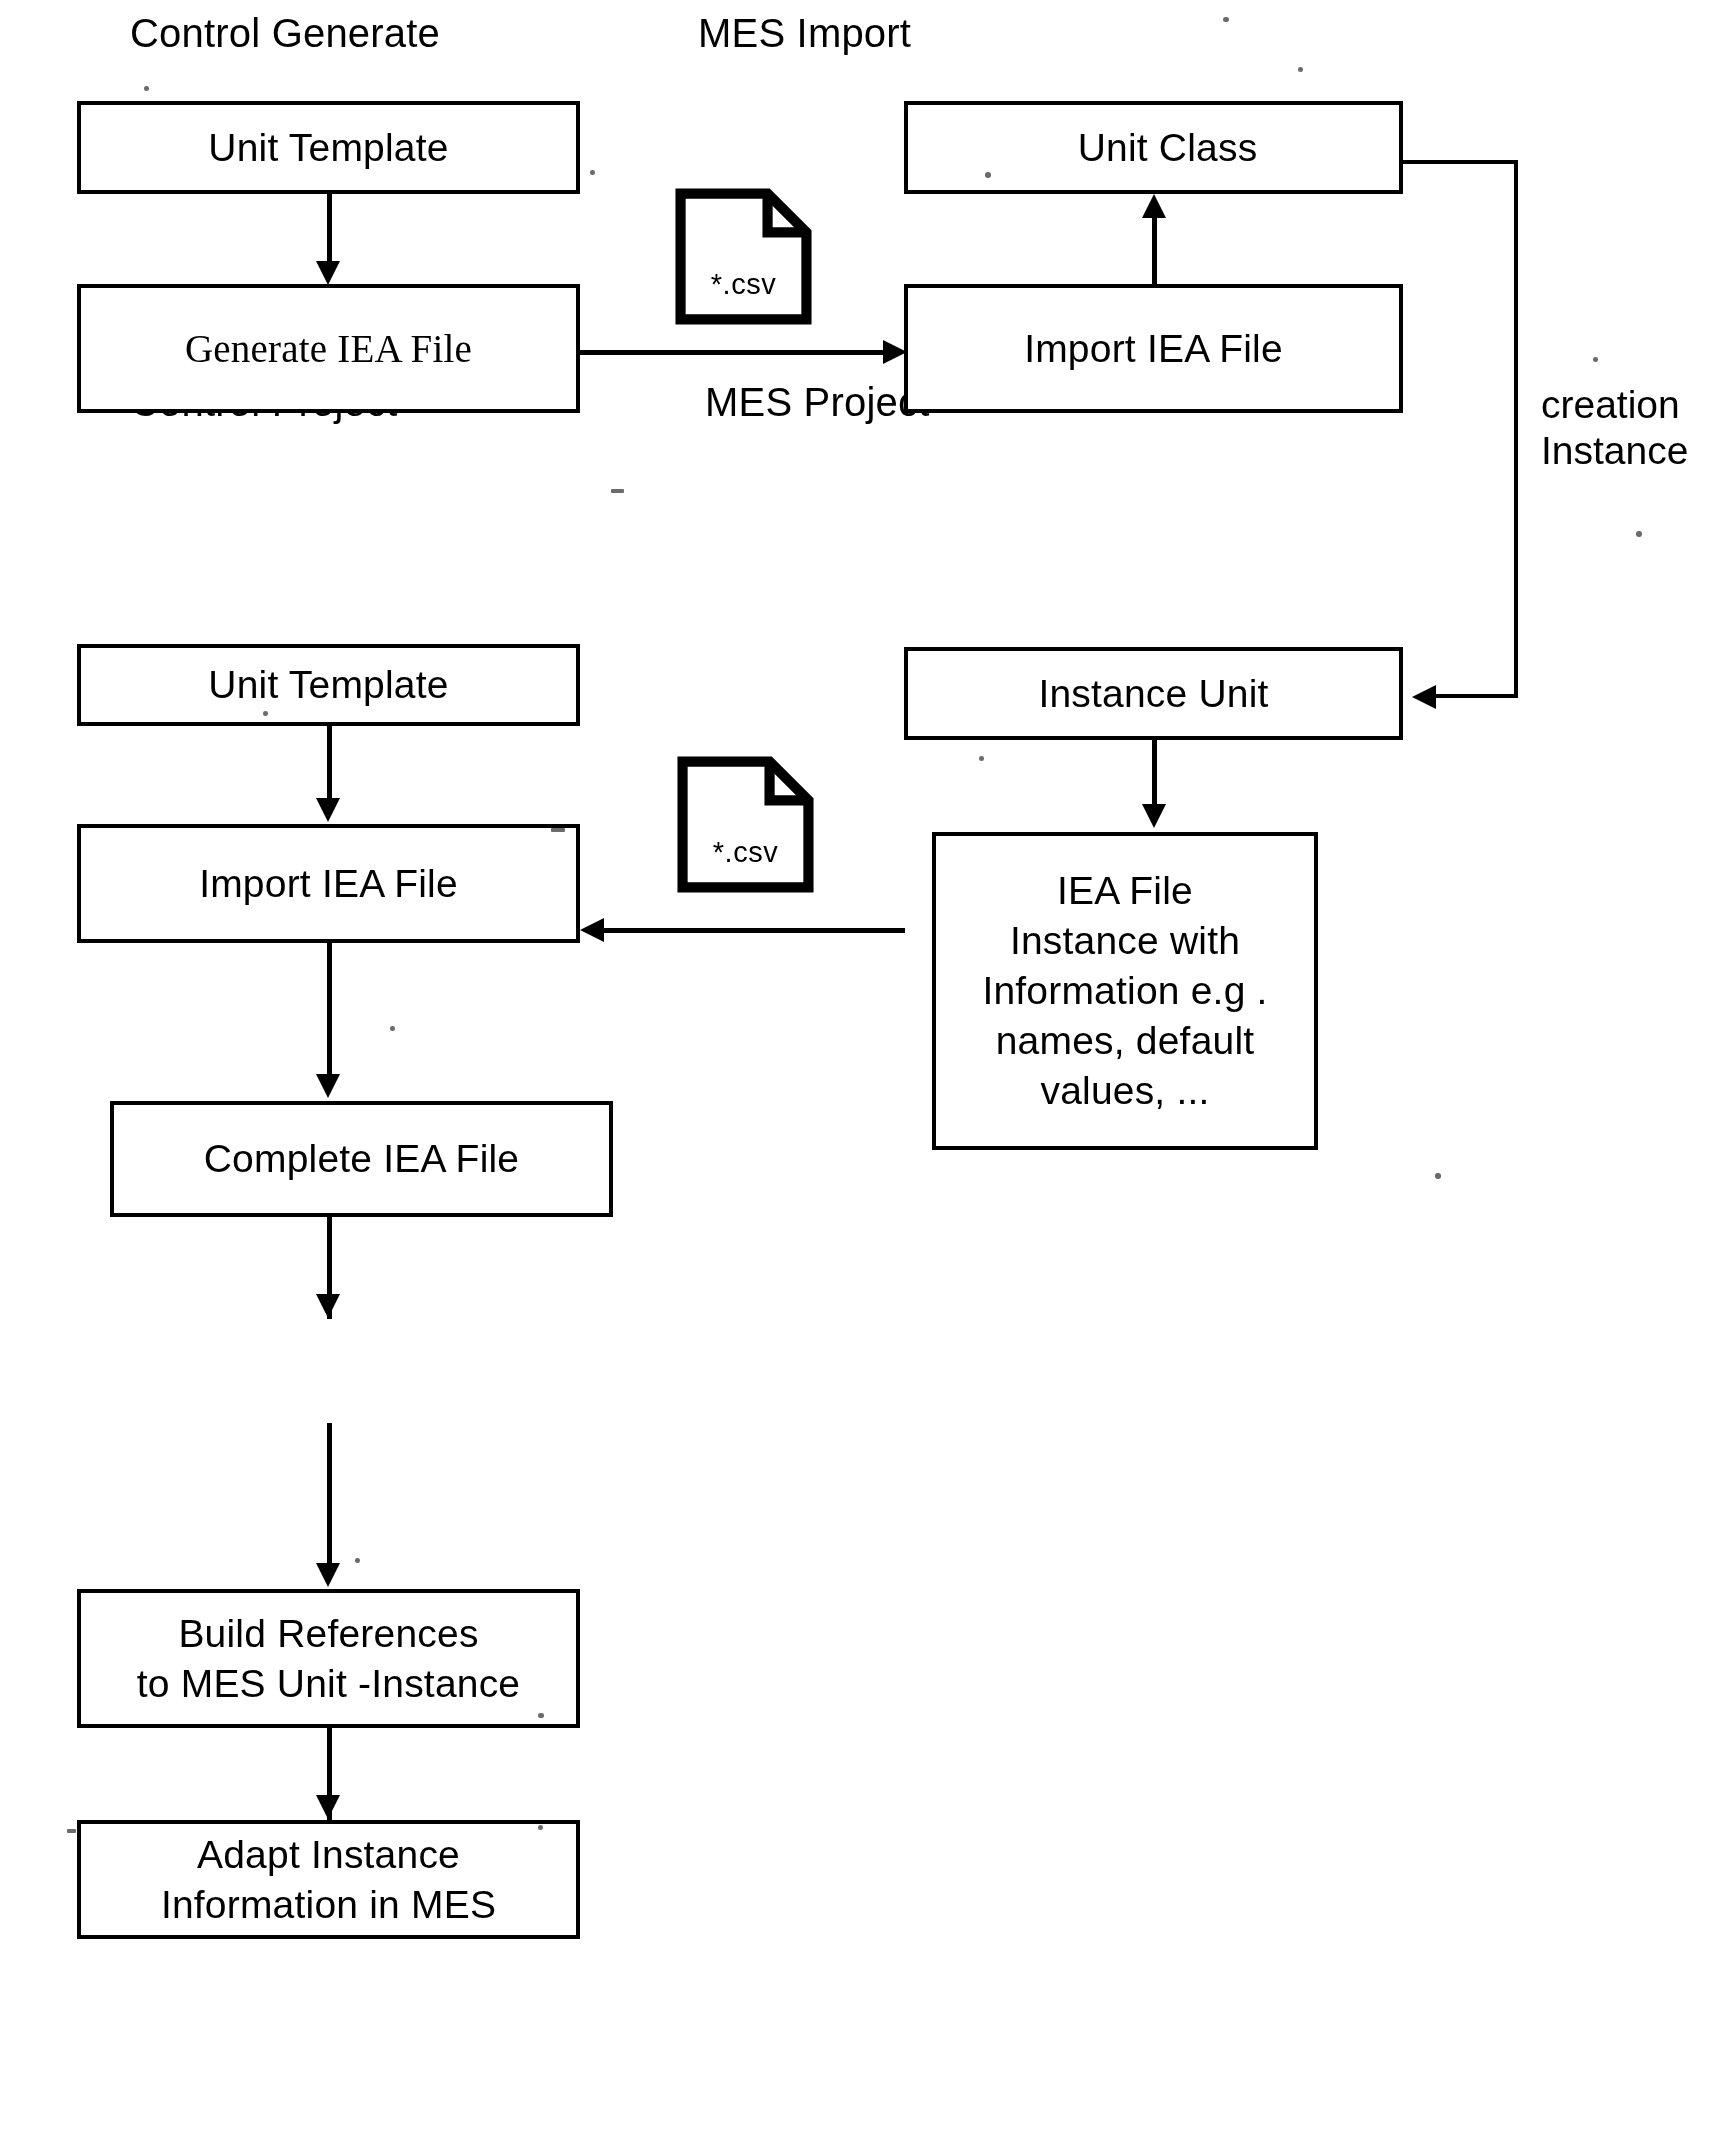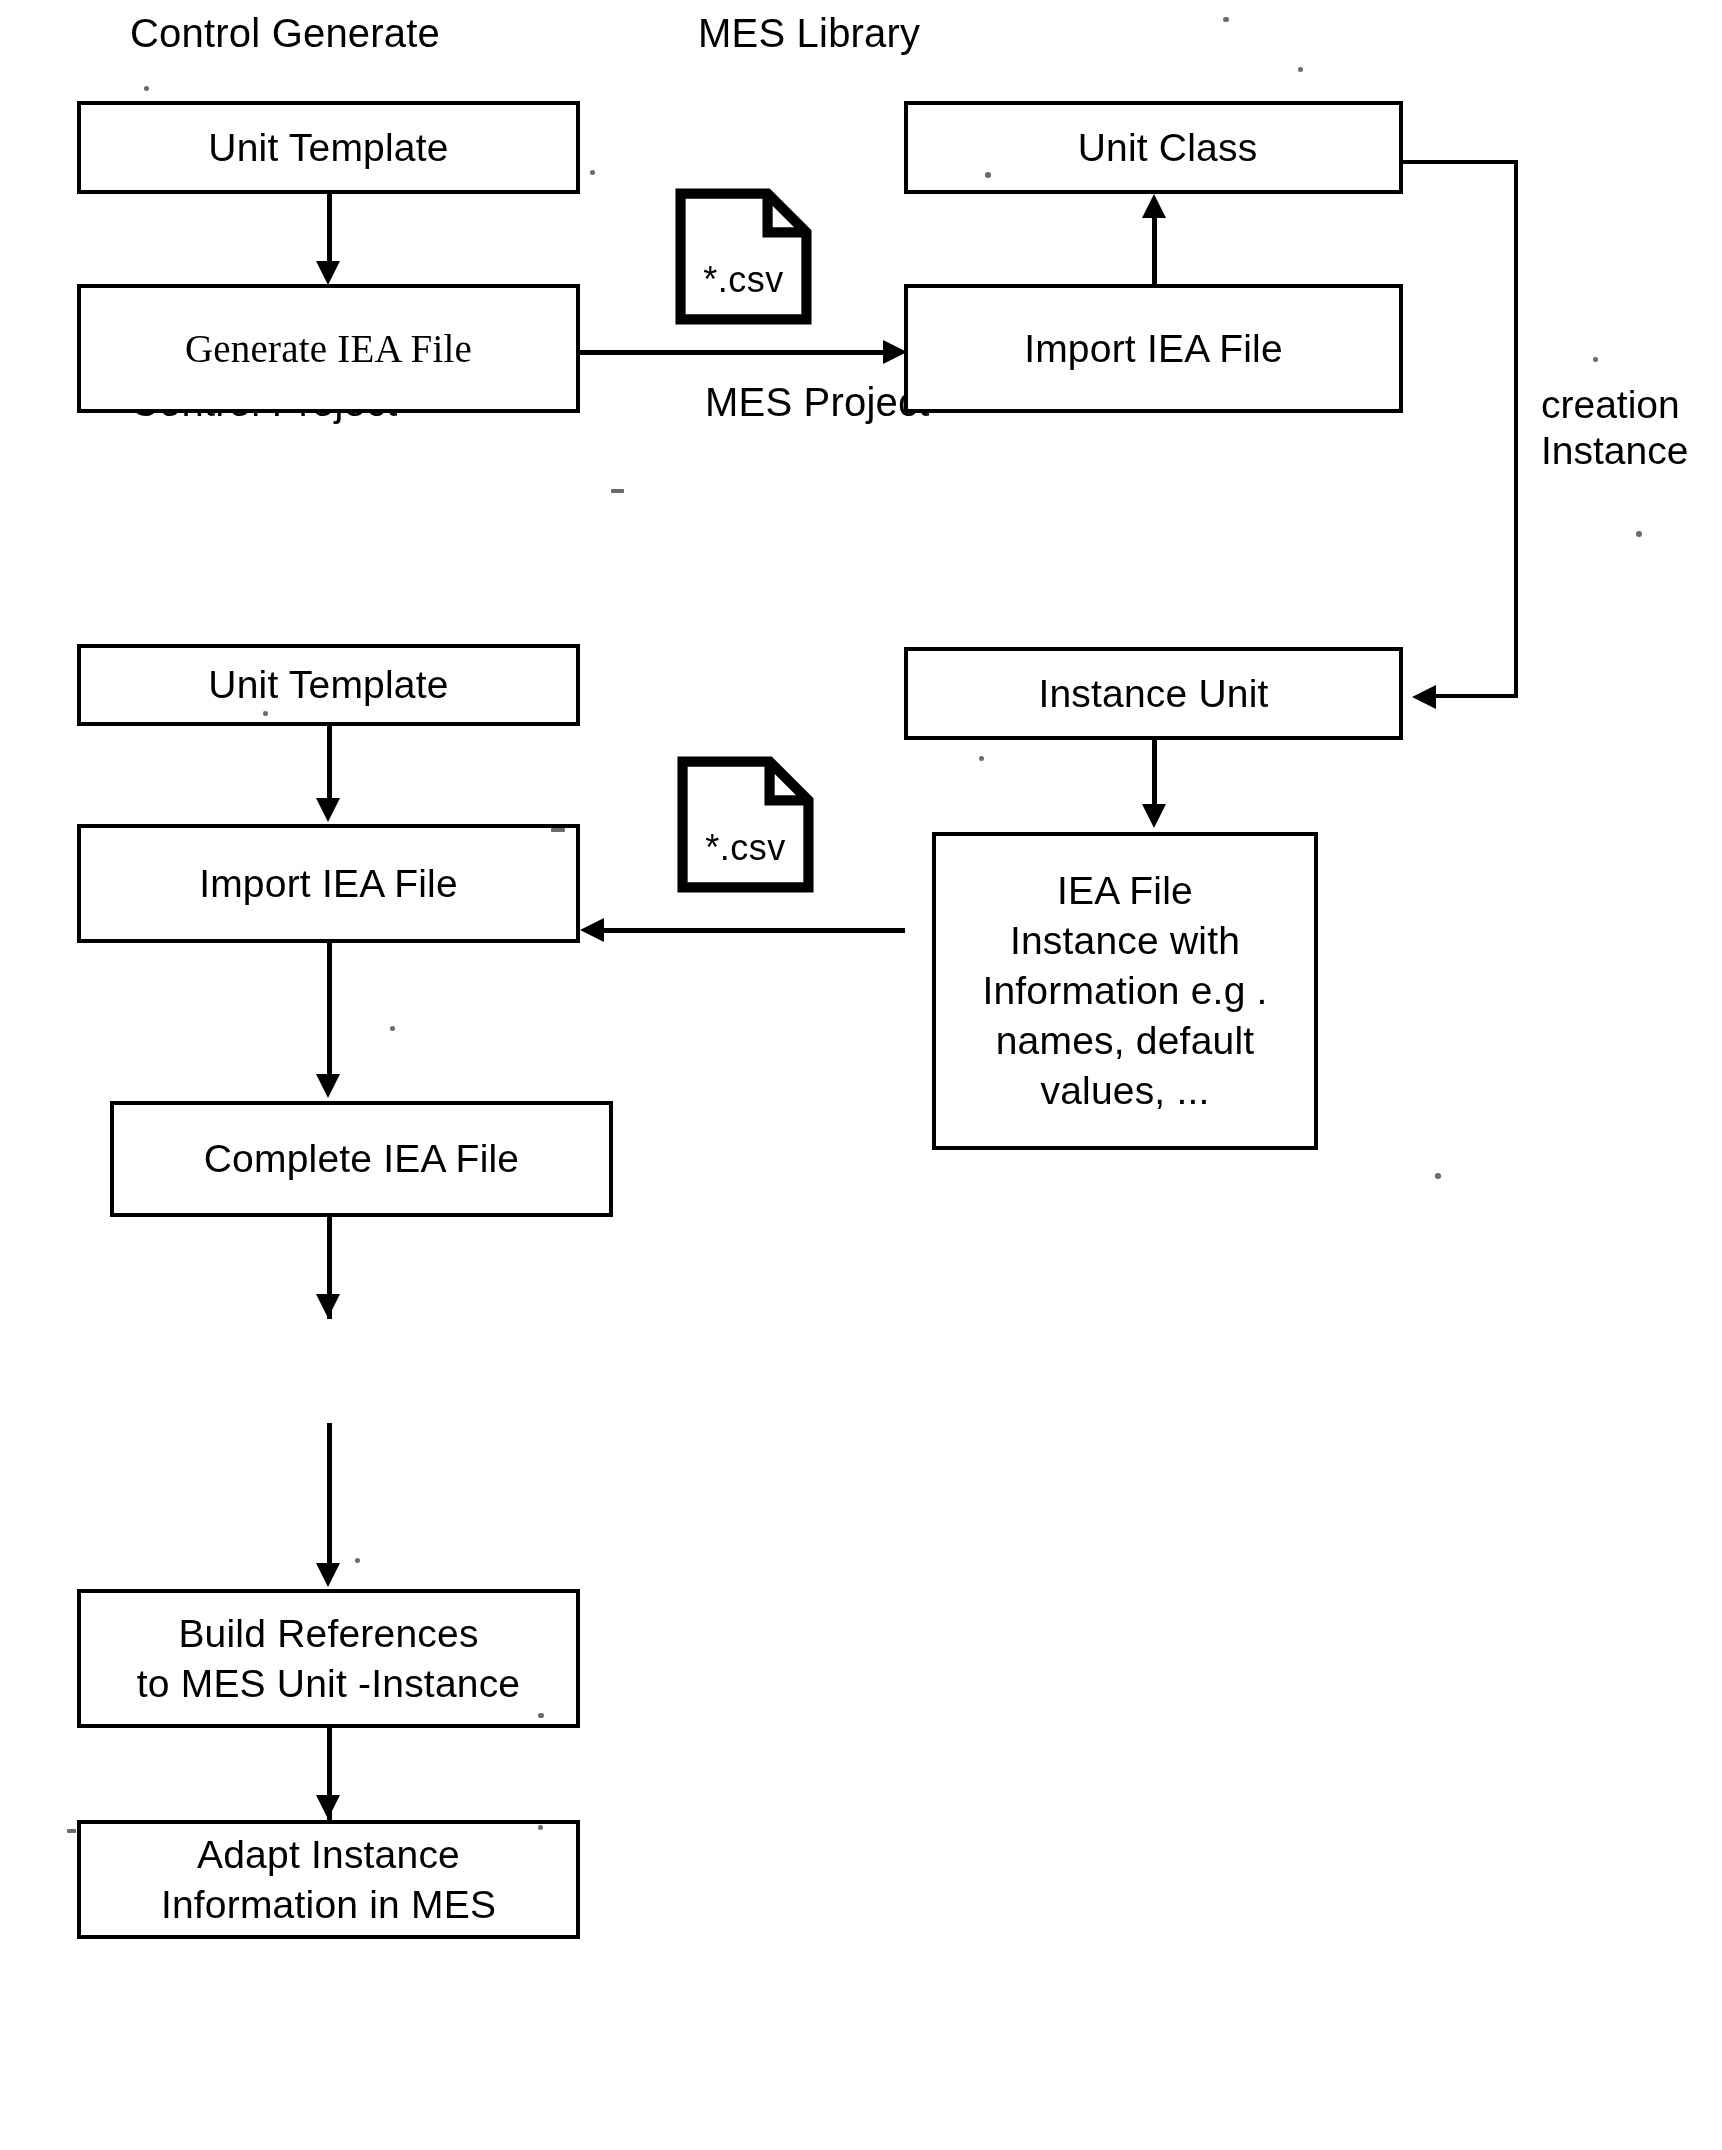--- a/index.html
+++ b/index.html
@@ -103,21 +103,21 @@
   }
   .file-icon svg {
     display: block;
   }
   .file-icon .file-text {
     position: absolute;
     left: 0;
     right: 0;
     bottom: 24px;
     text-align: center;
-    font-size: 36px;
+    font-size: 29px;
     letter-spacing: 0.5px;
     color: #000;
   }
   
   .edge-label {
     position: absolute;
     font-size: 39px;
     line-height: 1.18;
     white-space: pre-line;
     color: #000;
@@ -130,21 +130,21 @@
     opacity: .75;
   }
 </style>
 </head>
 <body>
 
 <div id="canvas">
 
   <div class="section-title" style="left:130px; top:13px;">Control Generate</div>
 
-  <div class="section-title" style="left:698px; top:13px;">MES  Library</div>
+  <div class="section-title" style="left:698px; top:13px;">MES  Import</div>
 
   <div class="section-title" style="left:130px; top:382px;">Control Project</div>
 
   <div class="section-title" style="left:705px; top:382px;">MES Project</div>
 
   <div class="box" style="left:77px; top:101px; width:503px; height:93px;">
     <span class="box-label">Unit Template</span>
   </div>
 
   <div class="vline" style="left:327px; top:194px; height:70px;"></div>

